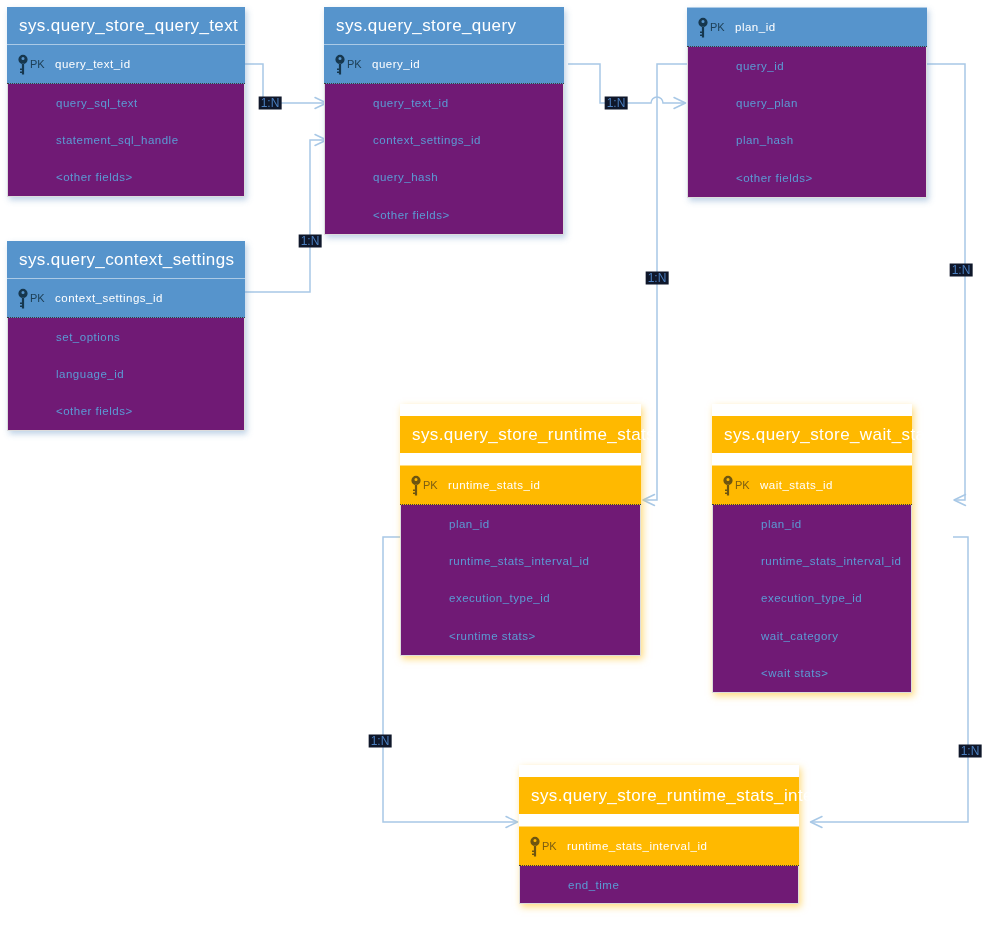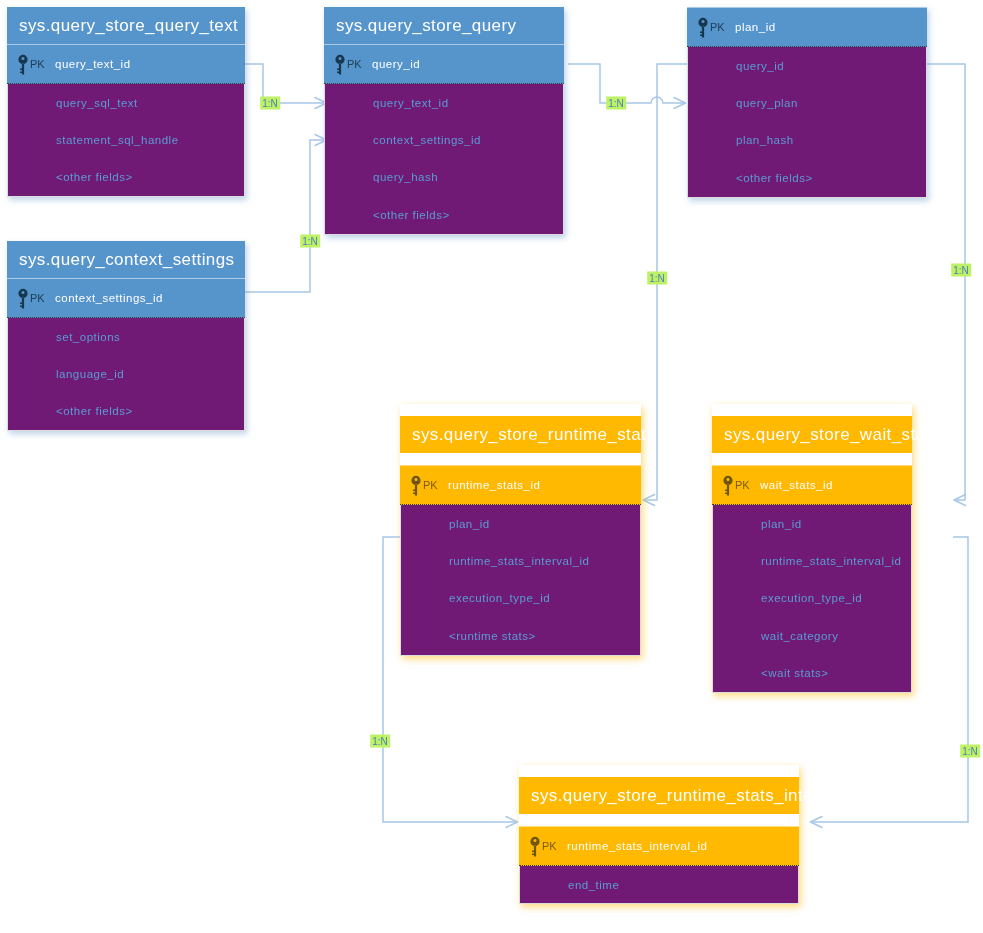--- a/index.html
+++ b/index.html
@@ -27,22 +27,22 @@
 
   .orange .thead,.orange .pkrow{background:#FFB900;margin-top:12px;}
   .orange{box-shadow:2px 3px 7px rgba(255,190,20,.55);}
   .orange .pklbl{color:#7C5E12;}
   .orange .keysvg{color:#6E5510;}
 
   
   svg.wires{position:absolute;left:0;top:0;pointer-events:none;}
   .cline{fill:none;stroke:#A8C8E6;stroke-width:1.5;}
   .carrow{fill:none;stroke:#A8C8E6;stroke-width:1.5;stroke-linecap:round;stroke-linejoin:round;}
-  .rlabel{position:absolute;transform:translate(-50%,-50%);font-size:10px;line-height:13px;
-    color:#4A7EBE;background:#bef264;padding:0 2px;white-space:nowrap;}
+  .rlabel{position:absolute;transform:translate(-50%,-50%);font-size:12px;line-height:13px;
+    color:#4A7EBE;background:#0f172a;padding:0 2px;white-space:nowrap;}
 </style>
 </head>
 <body>
 
 <div class="canvas">
 
   <svg class="wires" width="983" height="933" viewBox="0 0 983 933">
     <path class="cline" d="M245,64 H263 V103 H326"></path>
     <path class="carrow" d="M315,97.5 L326.5,103 L315,108.5"></path>
 

